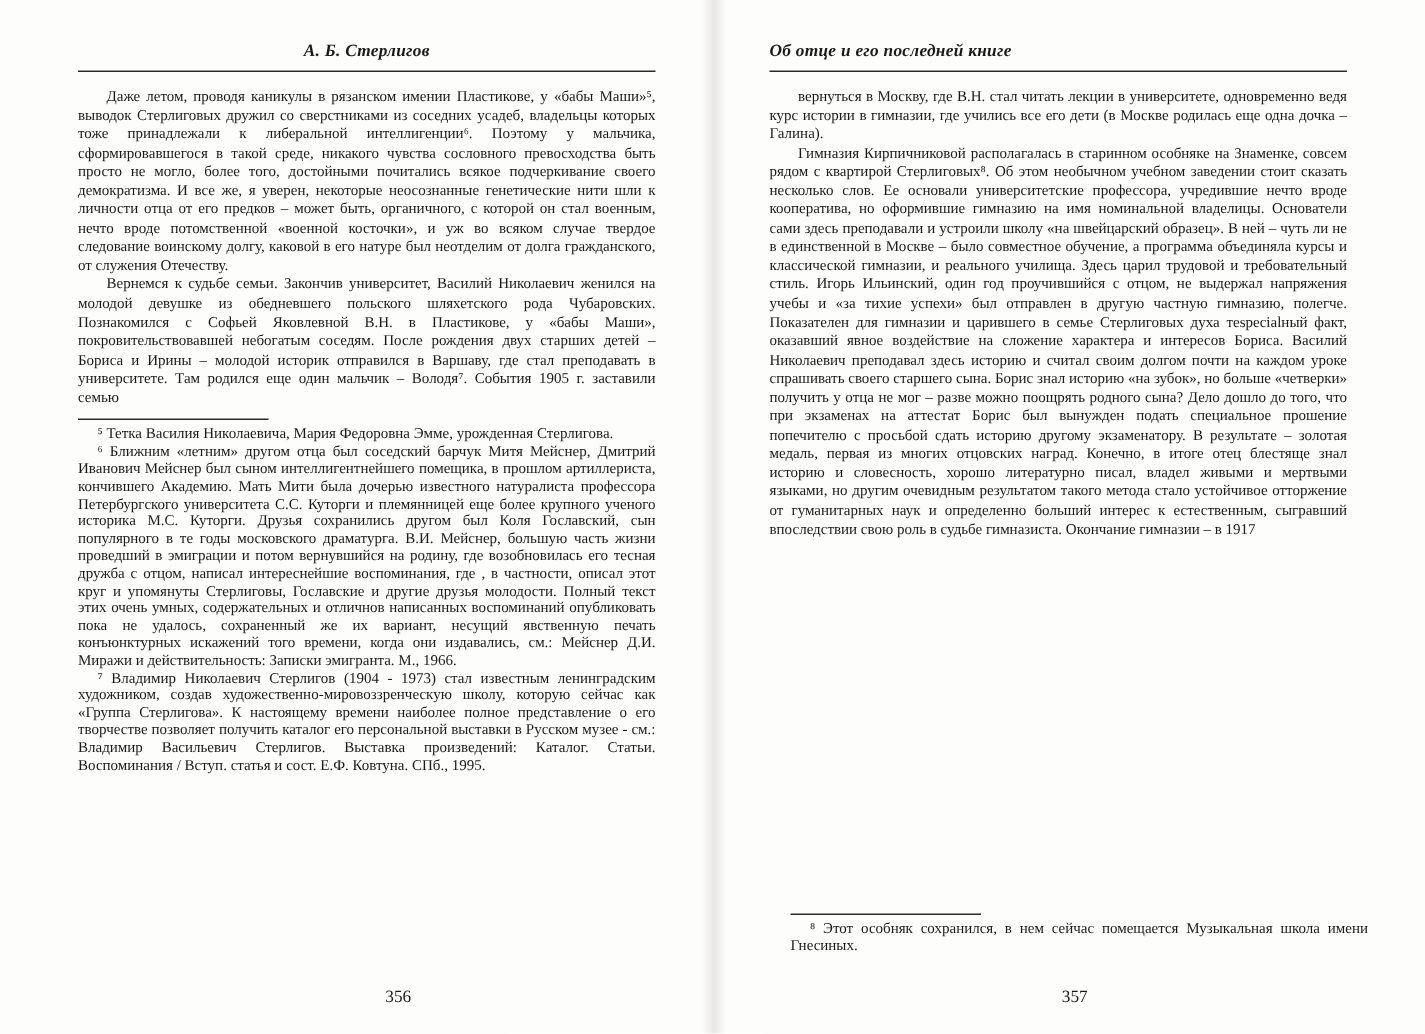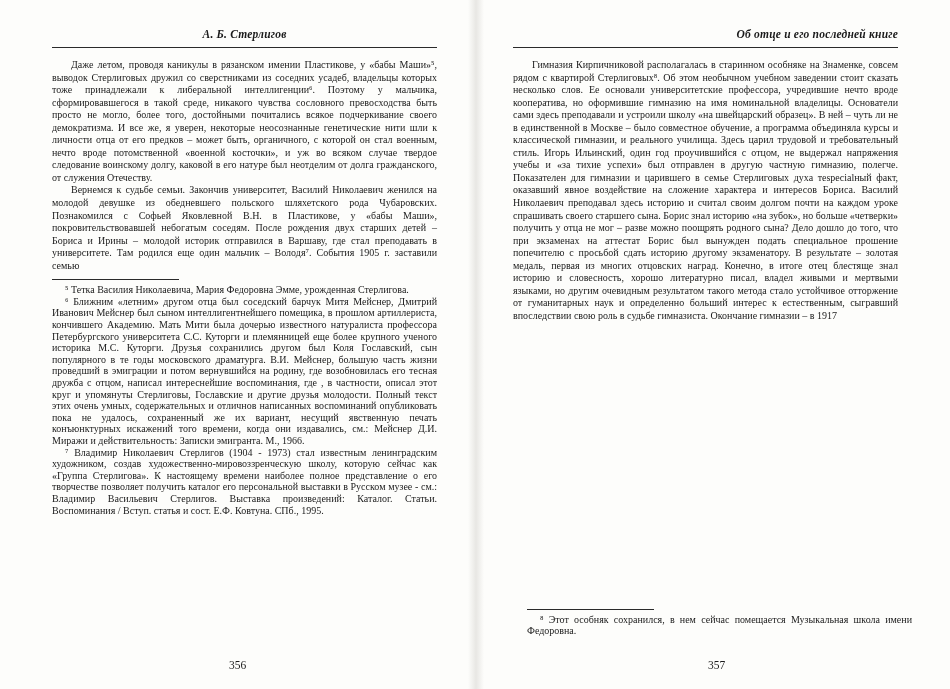--- a/index.html
+++ b/index.html
@@ -51,21 +51,21 @@
     font-weight: bold;
     font-style: italic;
     letter-spacing: 0.2px;
     margin-bottom: 4px;
     height: 15px;
   }
   .rh-left {
     text-align: center;
   }
   .rh-right {
-    text-align: right;
+    text-align: left;
   }
   .rule {
     border: none;
     border-top: 1px solid #2a2a2a;
     margin: 0 0 11px 0;
     height: 0;
   }
   .body-text {
     font-size: 10px;
     line-height: 1.255;
@@ -101,20 +101,21 @@
   }
   .folio {
     position: absolute;
     bottom: 18px;
     font-size: 11.5px;
     text-align: center;
   }
   .folio-left {
     left: 0;
     width: 475px;
+    padding-left: 28px;
   }
   .folio-right {
     left: 479px;
     width: 475px;
   }
 </style>
 </head>
 <body>
 
 <div class="spread">
@@ -131,25 +132,26 @@
       <p>⁵ Тетка Василия Николаевича, Мария Федоровна Эмме, урожденная Стерлигова.</p>
       <p>⁶ Ближним «летним» другом отца был соседский барчук Митя Мейснер, Дмитрий Иванович Мейснер был сыном интеллигентнейшего помещика, в прошлом артиллериста, кончившего Академию. Мать Мити была дочерью известного натуралиста профессора Петербургского университета С.С. Куторги и племянницей еще более крупного ученого историка М.С. Куторги. Друзья сохранились другом был Коля Гославский, сын популярного в те годы московского драматурга. В.И. Мейснер, большую часть жизни проведший в эмиграции и потом вернувшийся на родину, где возобновилась его тесная дружба с отцом, написал интереснейшие воспоминания, где , в частности, описал этот круг и упомянуты Стерлиговы, Гославские и другие друзья молодости. Полный текст этих очень умных, содержательных и отличнов написанных воспоминаний опубликовать пока не удалось, сохраненный же их вариант, несущий явственную печать конъюнктурных искажений того времени, когда они издавались, см.: Мейснер Д.И. Миражи и действительность: Записки эмигранта. М., 1966.</p>
       <p>⁷ Владимир Николаевич Стерлигов (1904 - 1973) стал известным ленинградским художником, создав художественно-мировоззренческую школу, которую сейчас как «Группа Стерлигова». К настоящему времени наиболее полное представление о его творчестве позволяет получить каталог его персональной выставки в Русском музее - см.: Владимир Васильевич Стерлигов. Выставка произведений: Каталог. Статьи. Воспоминания / Вступ. статья и сост. Е.Ф. Ковтуна. СПб., 1995.</p>
     </div>
   </div>
 
   <div class="page page-right">
     <div class="running-head rh-right">Об отце и его последней книге</div>
     <hr class="rule">
     <div class="body-text">
+      <p>вернуться в Москву, где В.Н. стал читать лекции в университете, одновременно ведя курс истории в гимназии, где учились все его дети (в Москве родилась еще одна дочка – Галина).</p>
       <p>Гимназия Кирпичниковой располагалась в старинном особняке на Знаменке, совсем рядом с квартирой Стерлиговых⁸. Об этом необычном учебном заведении стоит сказать несколько слов. Ее основали университетские профессора, учредившие нечто вроде кооператива, но оформившие гимназию на имя номинальной владелицы. Основатели сами здесь преподавали и устроили школу «на швейцарский образец». В ней – чуть ли не в единственной в Москве – было совместное обучение, а программа объединяла курсы и классической гимназии, и реального училища. Здесь царил трудовой и требовательный стиль. Игорь Ильинский, один год проучившийся с отцом, не выдержал напряжения учебы и «за тихие успехи» был отправлен в другую частную гимназию, полегче. Показателен для гимназии и царившего в семье Стерлиговых духа тespecialный факт, оказавший явное воздействие на сложение характера и интересов Бориса. Василий Николаевич преподавал здесь историю и считал своим долгом почти на каждом уроке спрашивать своего старшего сына. Борис знал историю «на зубок», но больше «четверки» получить у отца не мог – разве можно поощрять родного сына? Дело дошло до того, что при экзаменах на аттестат Борис был вынужден подать специальное прошение попечителю с просьбой сдать историю другому экзаменатору. В результате – золотая медаль, первая из многих отцовских наград. Конечно, в итоге отец блестяще знал историю и словесность, хорошо литературно писал, владел живыми и мертвыми языками, но другим очевидным результатом такого метода стало устойчивое отторжение от гуманитарных наук и определенно больший интерес к естественным, сыгравший впоследствии свою роль в судьбе гимназиста. Окончание гимназии – в 1917</p>
     </div>
     <div class="footnotes fn-right">
       <hr class="fn-rule">
-      <p>⁸ Этот особняк сохранился, в нем сейчас помещается Музыкальная школа имени Федоровна.</p>
+      <p>⁸ Этот особняк сохранился, в нем сейчас помещается Музыкальная школа имени Гнесиных.</p>
     </div>
   </div>
 
   <div class="gutter-shadow"></div>
 
   <div class="folio folio-left">356</div>
   <div class="folio folio-right">357</div>
 
 </div>
 

